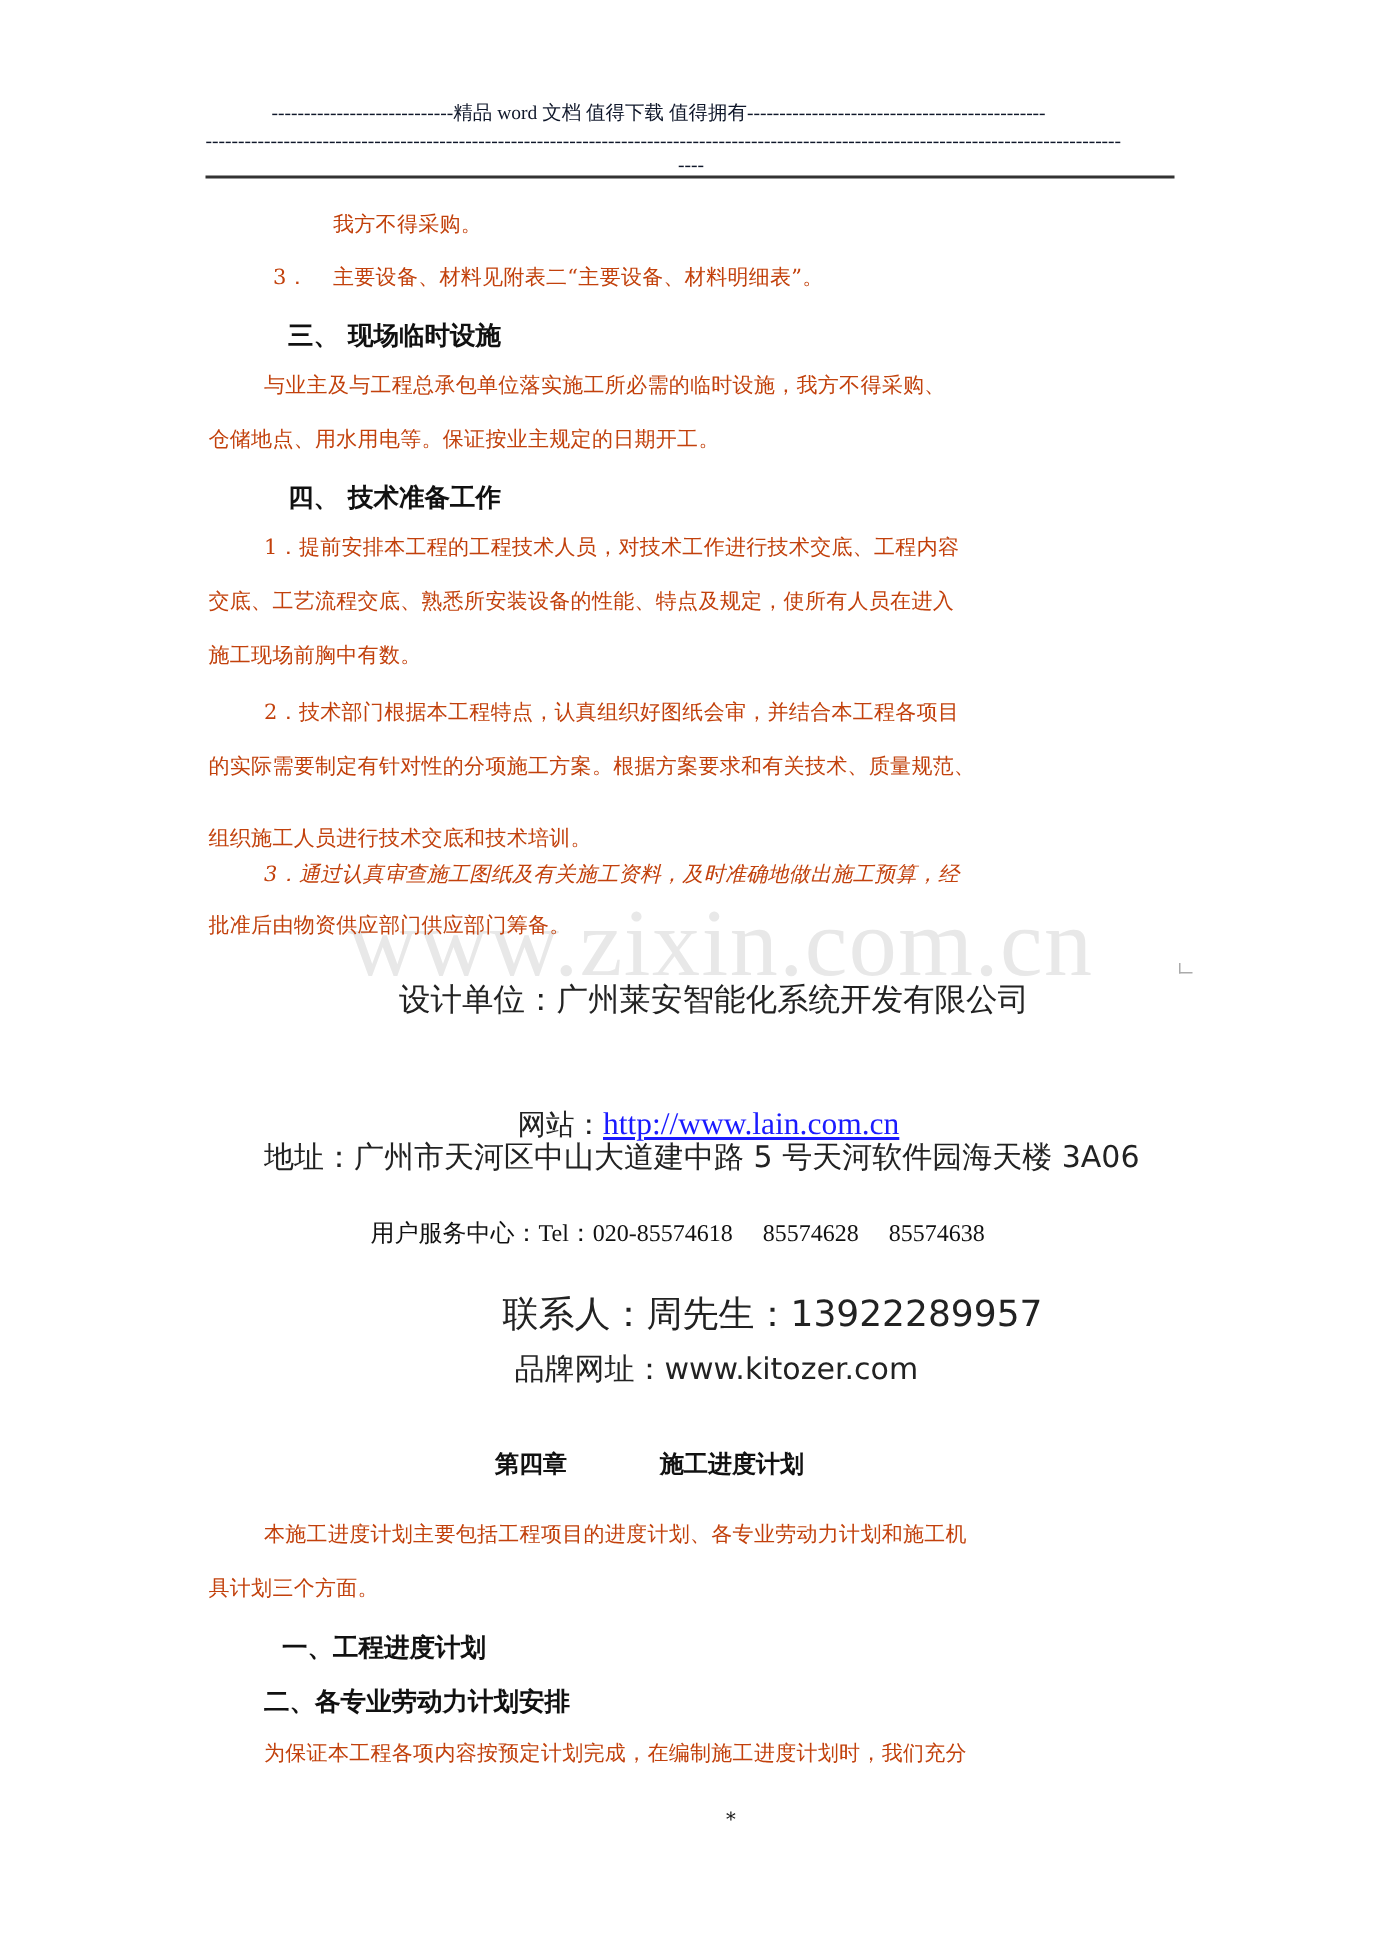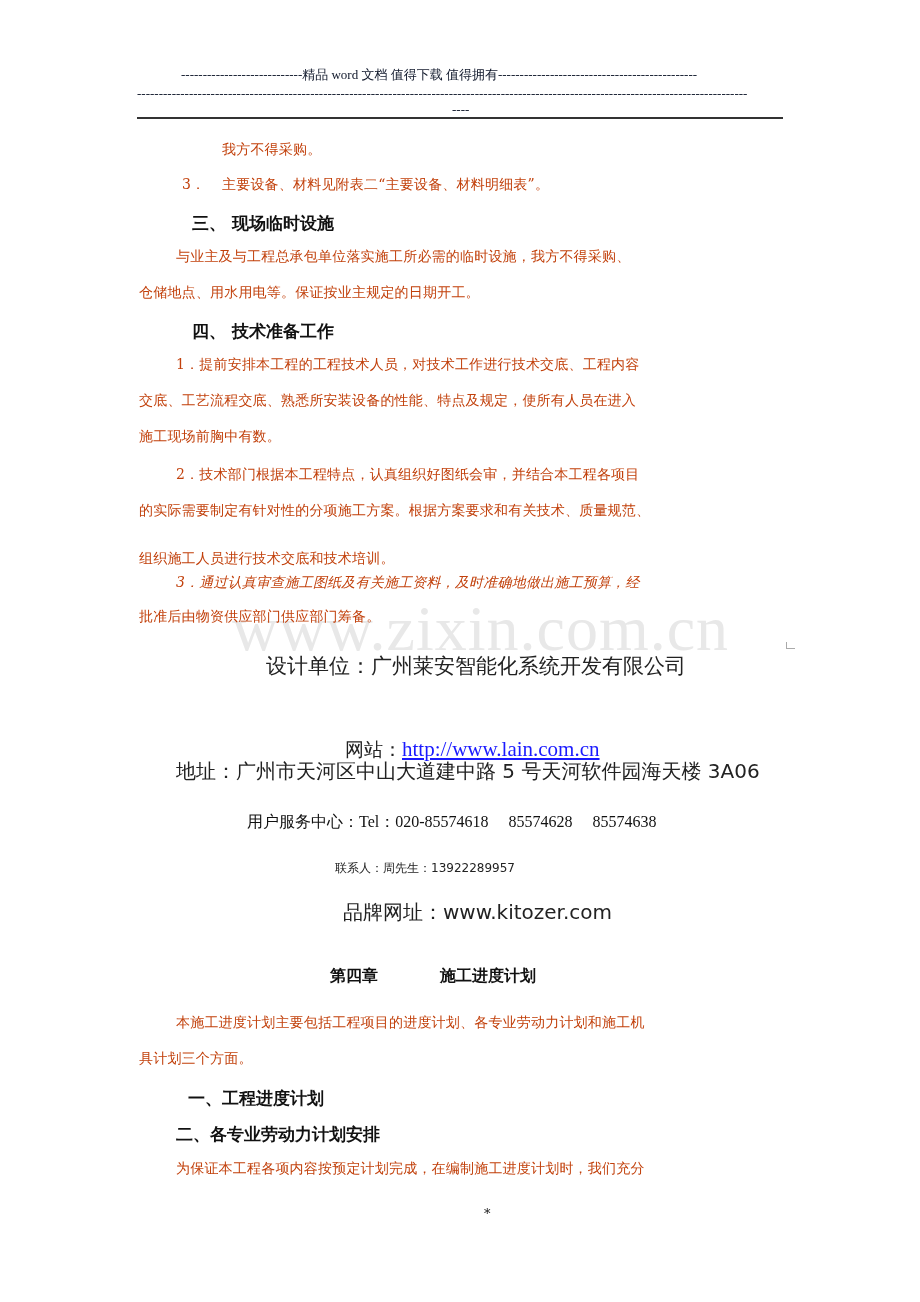--- a/index.html
+++ b/index.html
@@ -52,21 +52,21 @@
   <div class="p abs" style="left:139px; top:538px;margin-top:12px;">组织施工人员进行技术交底和技术培训。</div>
   <div class="p abs" style="left:176px; top:574px;font-style:italic;">3．通过认真审查施工图纸及有关施工资料，及时准确地做出施工预算，经</div>
   <div class="p abs" style="left:139px; top:608px;">批准后由物资供应部门供应部门筹备。</div>
 
   <div class="company abs" style="left:266px; top:652px;">设计单位：广州莱安智能化系统开发有限公司</div>
   <div class="abs" style="left:345px; top:706px; font-size:20px;margin-top:31px;">
     <span class="company" style="font-size:19px;">网站：</span><a class="link" href="#" style="font-size:21px;">http://www.lain.com.cn</a>
   </div>
   <div class="company abs" style="left:176px; top:758px; font-size:20px;">地址：广州市天河区中山大道建中路 5 号天河软件园海天楼 3A06</div>
   <div class="abs" style="left:247px; top:812px; font-size:16px; font-family:'Liberation Serif', serif; white-space:pre;">用户服务中心：Tel：020-85574618     85574628     85574638</div>
-  <div class="company abs" style="left:335px; top:860px; font-size:12px;">联系人：周先生：13922289957</div>
+  <div class="company abs" style="left:335px; top:860px; font-size:24px;">联系人：周先生：13922289957</div>
   <div class="company abs" style="left:343px; top:899px; font-size:20px;">品牌网址：www.kitozer.com</div>
 
   <div class="chapter abs" style="left:330px; top:966px;">第四章</div>
   <div class="chapter abs" style="left:440px; top:966px;">施工进度计划</div>
   <div class="p abs" style="left:176px; top:1014px;">本施工进度计划主要包括工程项目的进度计划、各专业劳动力计划和施工机</div>
   <div class="p abs" style="left:139px; top:1050px;">具计划三个方面。</div>
   <div class="h abs" style="left:176px; top:1087px;margin-left:12px;">一、工程进度计划</div>
   <div class="h abs" style="left:176px; top:1123px;">二、各专业劳动力计划安排</div>
   <div class="p abs" style="left:176px; top:1160px;">为保证本工程各项内容按预定计划完成，在编制施工进度计划时，我们充分</div>
 

